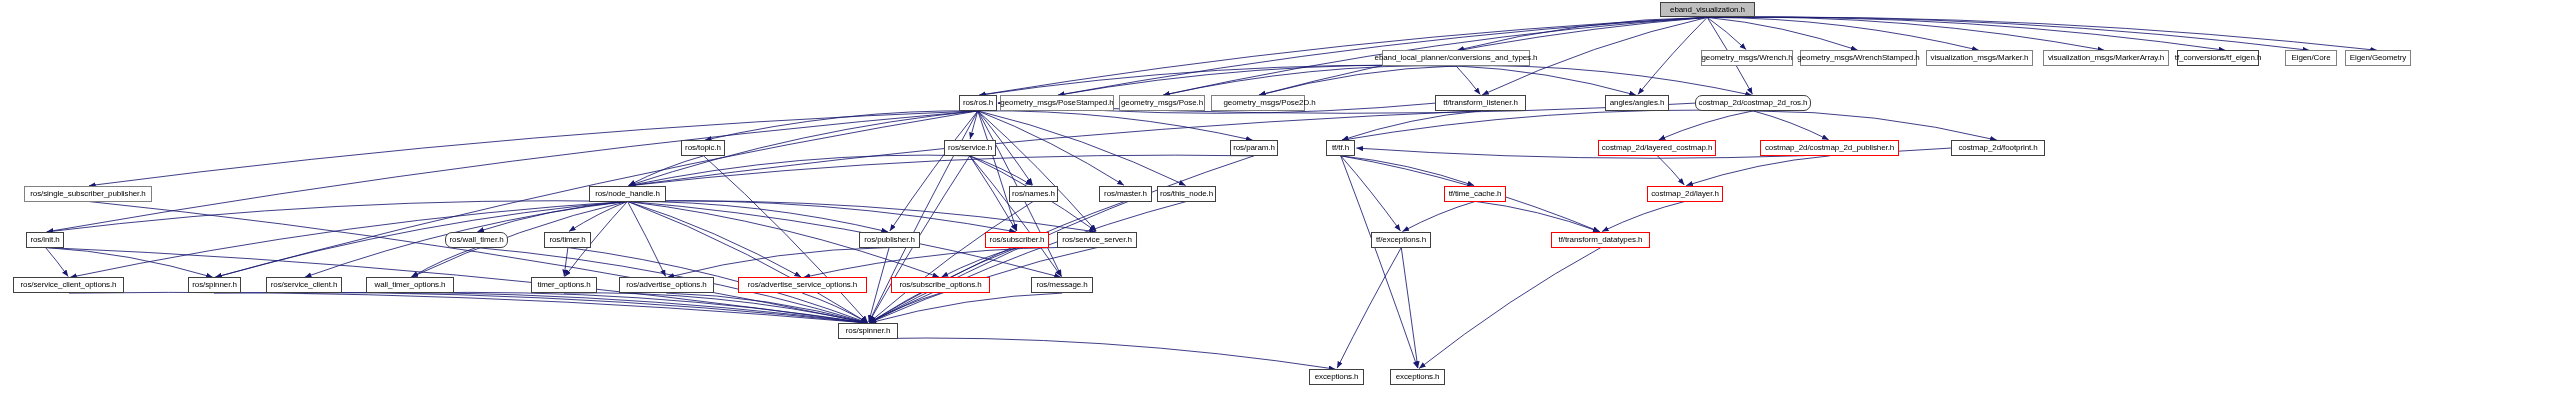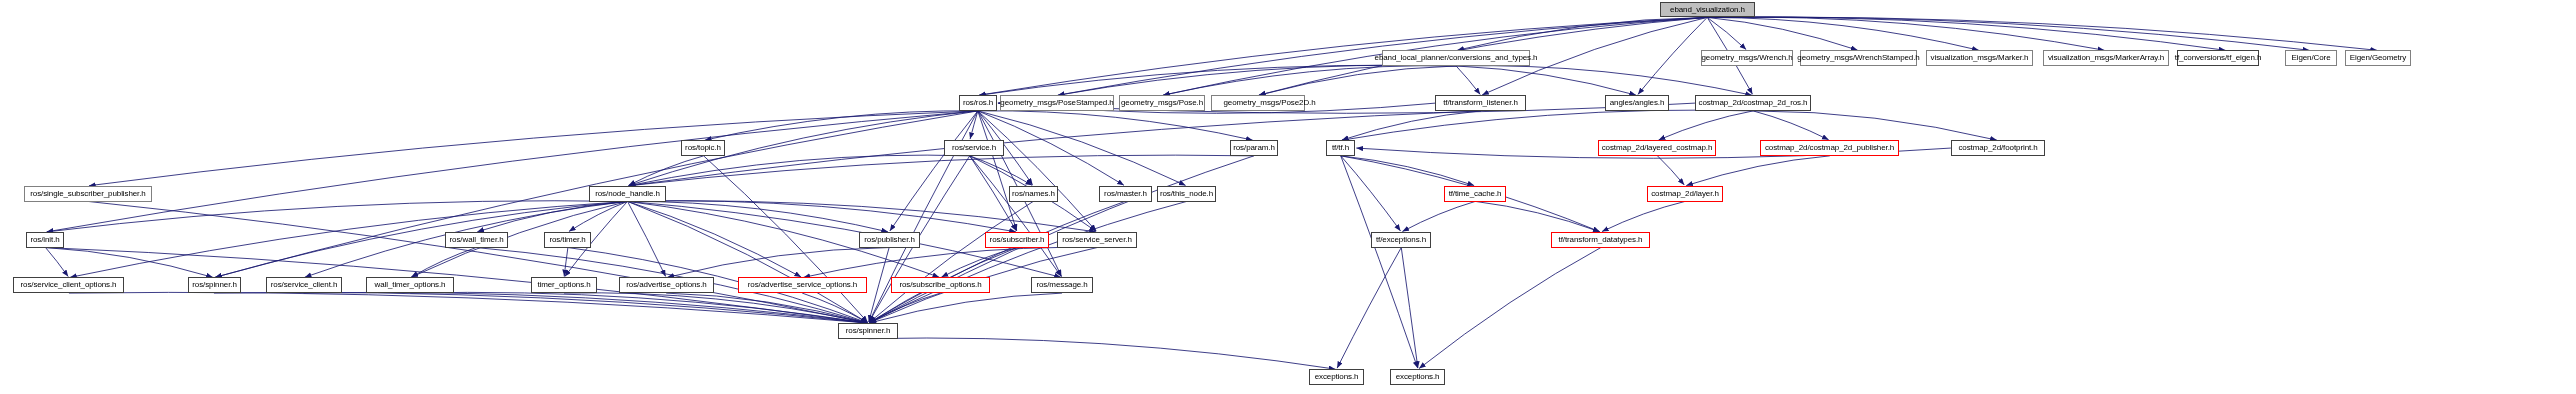--- a/index.html
+++ b/index.html
@@ -220,27 +220,27 @@
       </div>
       <div class="node " style="left: 1211px; top: 95px; width: 94px; padding-left: 23px;">
         <span class="node-label">geometry_msgs/Pose2D.h</span>
       </div>
       <div class="node dark" style="left: 1435px; top: 95px; width: 91px;">
         <span class="node-label">tf/transform_listener.h</span>
       </div>
       <div class="node dark" style="left: 1605px; top: 95px; width: 64px;">
         <span class="node-label">angles/angles.h</span>
       </div>
-      <div class="node dark" style="left: 1695px; top: 95px; width: 116px;">
+      <div class="node dark" style="left: 1695px; top: 95px; width: 116px; border-radius: 7px;">
         <span class="node-label">costmap_2d/costmap_2d_ros.h</span>
       </div>
       <div class="node dark" style="left: 681px; top: 140px; width: 44px;">
         <span class="node-label">ros/topic.h</span>
       </div>
-      <div class="node dark" style="left: 944px; top: 140px; width: 60px;">
+      <div class="node dark" style="left: 944px; top: 140px; width: 52px;">
         <span class="node-label">ros/service.h</span>
       </div>
       <div class="node dark" style="left: 1230px; top: 140px; width: 48px;">
         <span class="node-label">ros/param.h</span>
       </div>
       <div class="node dark" style="left: 1326px; top: 140px; width: 29px;">
         <span class="node-label">tf/tf.h</span>
       </div>
       <div class="node red" style="left: 1598px; top: 140px; width: 118px;">
         <span class="node-label">costmap_2d/layered_costmap.h</span>
@@ -271,21 +271,21 @@
       </div>
       <div class="node red" style="left: 1647px; top: 186px; width: 76px;">
         <span class="node-label">costmap_2d/layer.h</span>
       </div>
       <div class="node red" style="left: 1551px; top: 232px; width: 99px;">
         <span class="node-label">tf/transform_datatypes.h</span>
       </div>
       <div class="node dark" style="left: 26px; top: 232px; width: 38px;">
         <span class="node-label">ros/init.h</span>
       </div>
-      <div class="node dark" style="left: 445px; top: 232px; width: 63px;">
+      <div class="node dark" style="left: 445px; top: 232px; width: 63px; border-radius: 7px;">
         <span class="node-label">ros/wall_timer.h</span>
       </div>
       <div class="node dark" style="left: 544px; top: 232px; width: 47px;">
         <span class="node-label">ros/timer.h</span>
       </div>
       <div class="node dark" style="left: 859px; top: 232px; width: 61px;">
         <span class="node-label">ros/publisher.h</span>
       </div>
       <div class="node red" style="left: 985px; top: 232px; width: 64px;">
         <span class="node-label">ros/subscriber.h</span>

